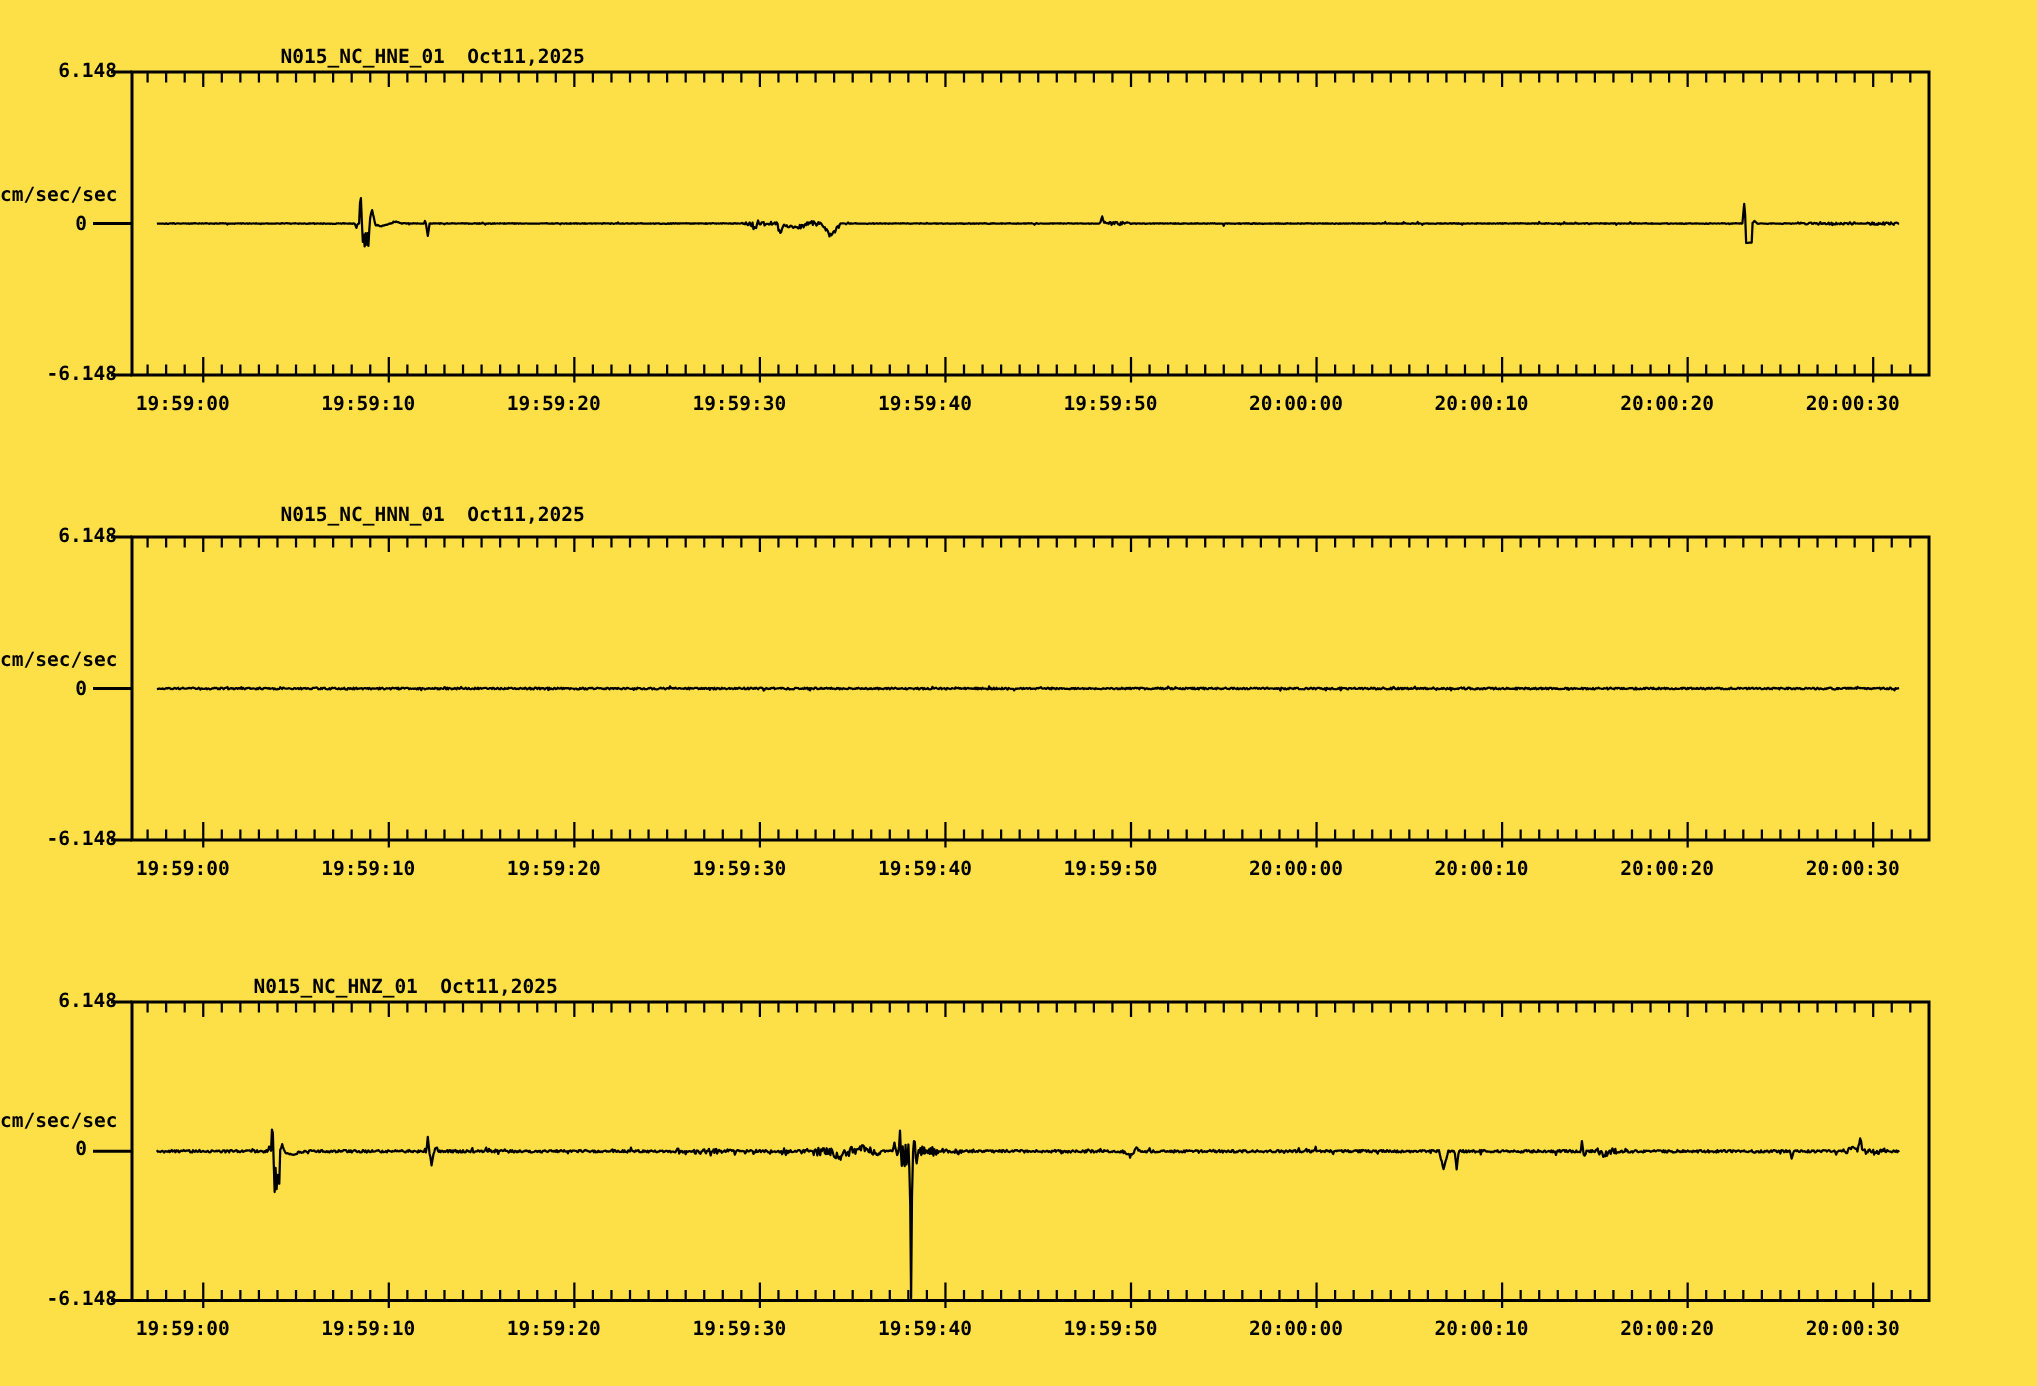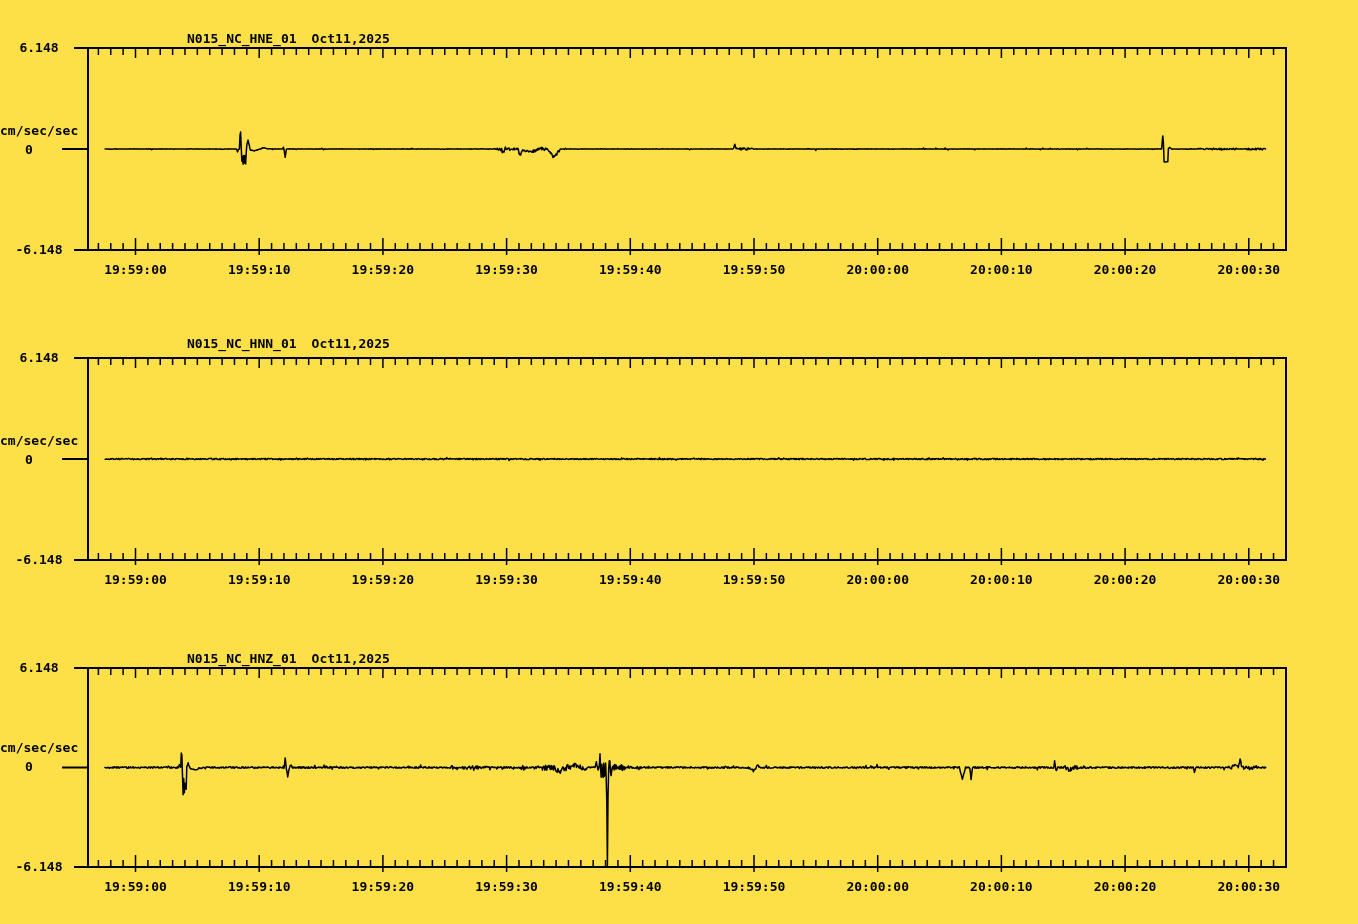--- a/index.html
+++ b/index.html
@@ -5,22 +5,22 @@
   html,body{margin:0;padding:0;background:#ffffff;}
   .stage{
     position:relative;width:1358px;height:924px;background:#fde047;overflow:hidden;
     font-family:"DejaVu Sans Mono","Liberation Mono",monospace;color:#000;
   }
   .stage svg{position:absolute;left:0;top:0;}
   .lbl{
     position:absolute;font-size:13px;font-weight:bold;line-height:13px;
     white-space:pre;color:#000;letter-spacing:0px;
   }
-  .r{text-align:center;}
-  .c{text-align:center;}
+  .r{text-align:right;}
+  .c{}
   .dgap{margin-left:15px;}
 </style>
 </head>
 <body>
 
 <div class="stage">
 
   <svg id="chart-svg" width="1358" height="924" viewBox="0 0 1358 924">
       <rect x="88" y="48" width="1198" height="202" fill="none" stroke="#000000" stroke-width="2"></rect>
       <line x1="74" y1="48" x2="88" y2="48" stroke="#000000" stroke-width="2"></line>
@@ -620,21 +620,21 @@
   <div class="lbl r" style="left:0px;width:78px;top:124px">cm/sec/sec</div>
   <div class="lbl r" style="left:0px;width:58px;top:143px">0</div>
   <div class="lbl r" style="left:0px;width:78px;top:243px">-6.148</div>
 
   <div class="lbl" style="left:187px;top:337px"><span>N015_NC_HNN_01</span><span class="dgap">Oct11,2025</span></div>
   <div class="lbl r" style="left:0px;width:78px;top:351px">6.148</div>
   <div class="lbl r" style="left:0px;width:78px;top:434px">cm/sec/sec</div>
   <div class="lbl r" style="left:0px;width:58px;top:453px">0</div>
   <div class="lbl r" style="left:0px;width:78px;top:553px">-6.148</div>
 
-  <div class="lbl" style="left:187px;top:652px"><span>N015_NC_HNZ_01</span><span class="dgap">Oct11,2025</span></div>
+  <div class="lbl" style="left:169px;top:652px"><span>N015_NC_HNZ_01</span><span class="dgap">Oct11,2025</span></div>
   <div class="lbl r" style="left:0px;width:78px;top:661px">6.148</div>
   <div class="lbl r" style="left:0px;width:78px;top:741px">cm/sec/sec</div>
   <div class="lbl r" style="left:0px;width:58px;top:760px">0</div>
   <div class="lbl r" style="left:0px;width:78px;top:860px">-6.148</div>
 
   <div id="xlabels">
       <div class="lbl c" style="left: 90.5px; top: 263px; width: 90px;">19:59:00</div>
       <div class="lbl c" style="left: 214.2px; top: 263px; width: 90px;">19:59:10</div>
       <div class="lbl c" style="left: 337.9px; top: 263px; width: 90px;">19:59:20</div>
       <div class="lbl c" style="left: 461.6px; top: 263px; width: 90px;">19:59:30</div>

